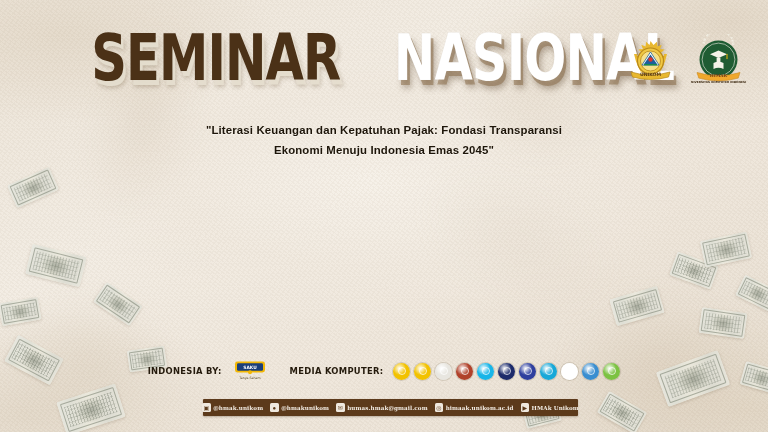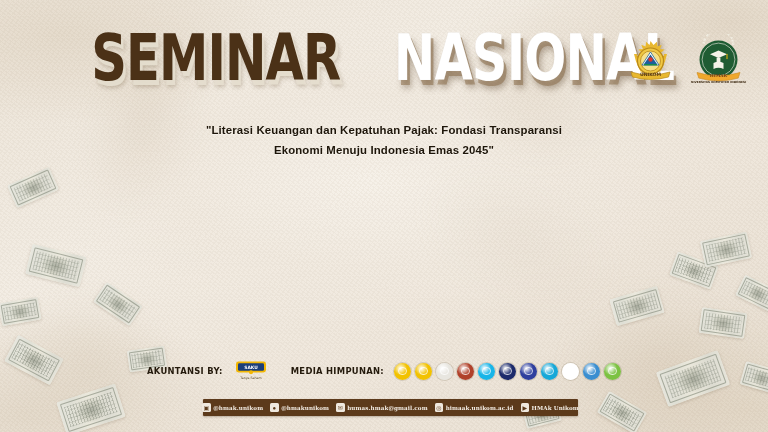--- a/index.html
+++ b/index.html
@@ -181,31 +181,31 @@
         <path d="M22.5 29 q5-2.5 10 0 v6 q-5-2.5-10 0z" fill="#f4f2e8"></path>
         <rect x="25.6" y="23.6" width="3.8" height="6" fill="#f4f2e8"></rect>
         <path d="M6 38.5 q21.5 6.5 43 0 l-1.8 5.6 q-19.7 5.6-39.4 0z" fill="#f0a82c" stroke="#c9861a" stroke-width=".6"></path>
         <text x="27.5" y="42.8" text-anchor="middle" font-family="DejaVu Serif, serif" font-size="4.2" font-weight="bold" fill="#7a3f12">HIMAK</text>
         <text x="27.5" y="48.6" text-anchor="middle" font-family="DejaVu Sans, sans-serif" font-size="2.9" font-weight="bold" fill="#3d2a12">UNIVERSITAS KOMPUTER INDONESIA</text>
       </svg>
     </div>
   </div>
 
   <div id="partners">
-    <span class="plabel">AKUNTANSI BY:</span>
+    <span class="plabel">INDONESIA BY:</span>
     <div id="sponsor-logo">
       <svg viewBox="0 0 36 22" width="36" height="22" aria-hidden="true">
         <rect x="3" y="1.5" width="30" height="11" rx="2.4" fill="#f2b705"></rect>
         <rect x="5" y="3.2" width="26" height="7.6" rx="1.4" fill="#1b3f7a"></rect>
         <text x="18" y="9" text-anchor="middle" font-family="DejaVu Sans, sans-serif" font-size="4.4" font-weight="bold" fill="#ffffff">SAKU</text>
         <circle cx="18" cy="12.3" r="2" fill="#f2b705"></circle>
         <text x="18" y="18.6" text-anchor="middle" font-family="DejaVu Sans, sans-serif" font-size="3.2" fill="#5a4a2a">Tanya Saham</text>
       </svg>
     </div>
-    <span class="plabel" style="margin-left:12px">MEDIA HIMPUNAN:</span>
+    <span class="plabel" style="margin-left:12px">MEDIA KOMPUTER:</span>
     <div class="mp-row" id="mp-row">
         <div class="mp" style="background: radial-gradient(circle at 38% 32%, rgb(255, 255, 255) 0%, rgb(242, 194, 0) 42%, rgb(242, 194, 0) 100%);">
           <div style="position: absolute; inset: 26%; border-radius: 50%; border: 1px solid rgba(255, 255, 255, 0.75);"></div>
         </div>
         <div class="mp" style="background: radial-gradient(circle at 38% 32%, rgb(255, 255, 255) 0%, rgb(242, 194, 0) 42%, rgb(242, 194, 0) 100%);">
           <div style="position: absolute; inset: 26%; border-radius: 50%; border: 1px solid rgba(255, 255, 255, 0.75);"></div>
         </div>
         <div class="mp" style="background: radial-gradient(circle at 38% 32%, rgb(255, 255, 255) 0%, rgb(232, 230, 224) 42%, rgb(232, 230, 224) 100%);">
           <div style="position: absolute; inset: 26%; border-radius: 50%; border: 1px solid rgba(255, 255, 255, 0.75);"></div>
         </div>

